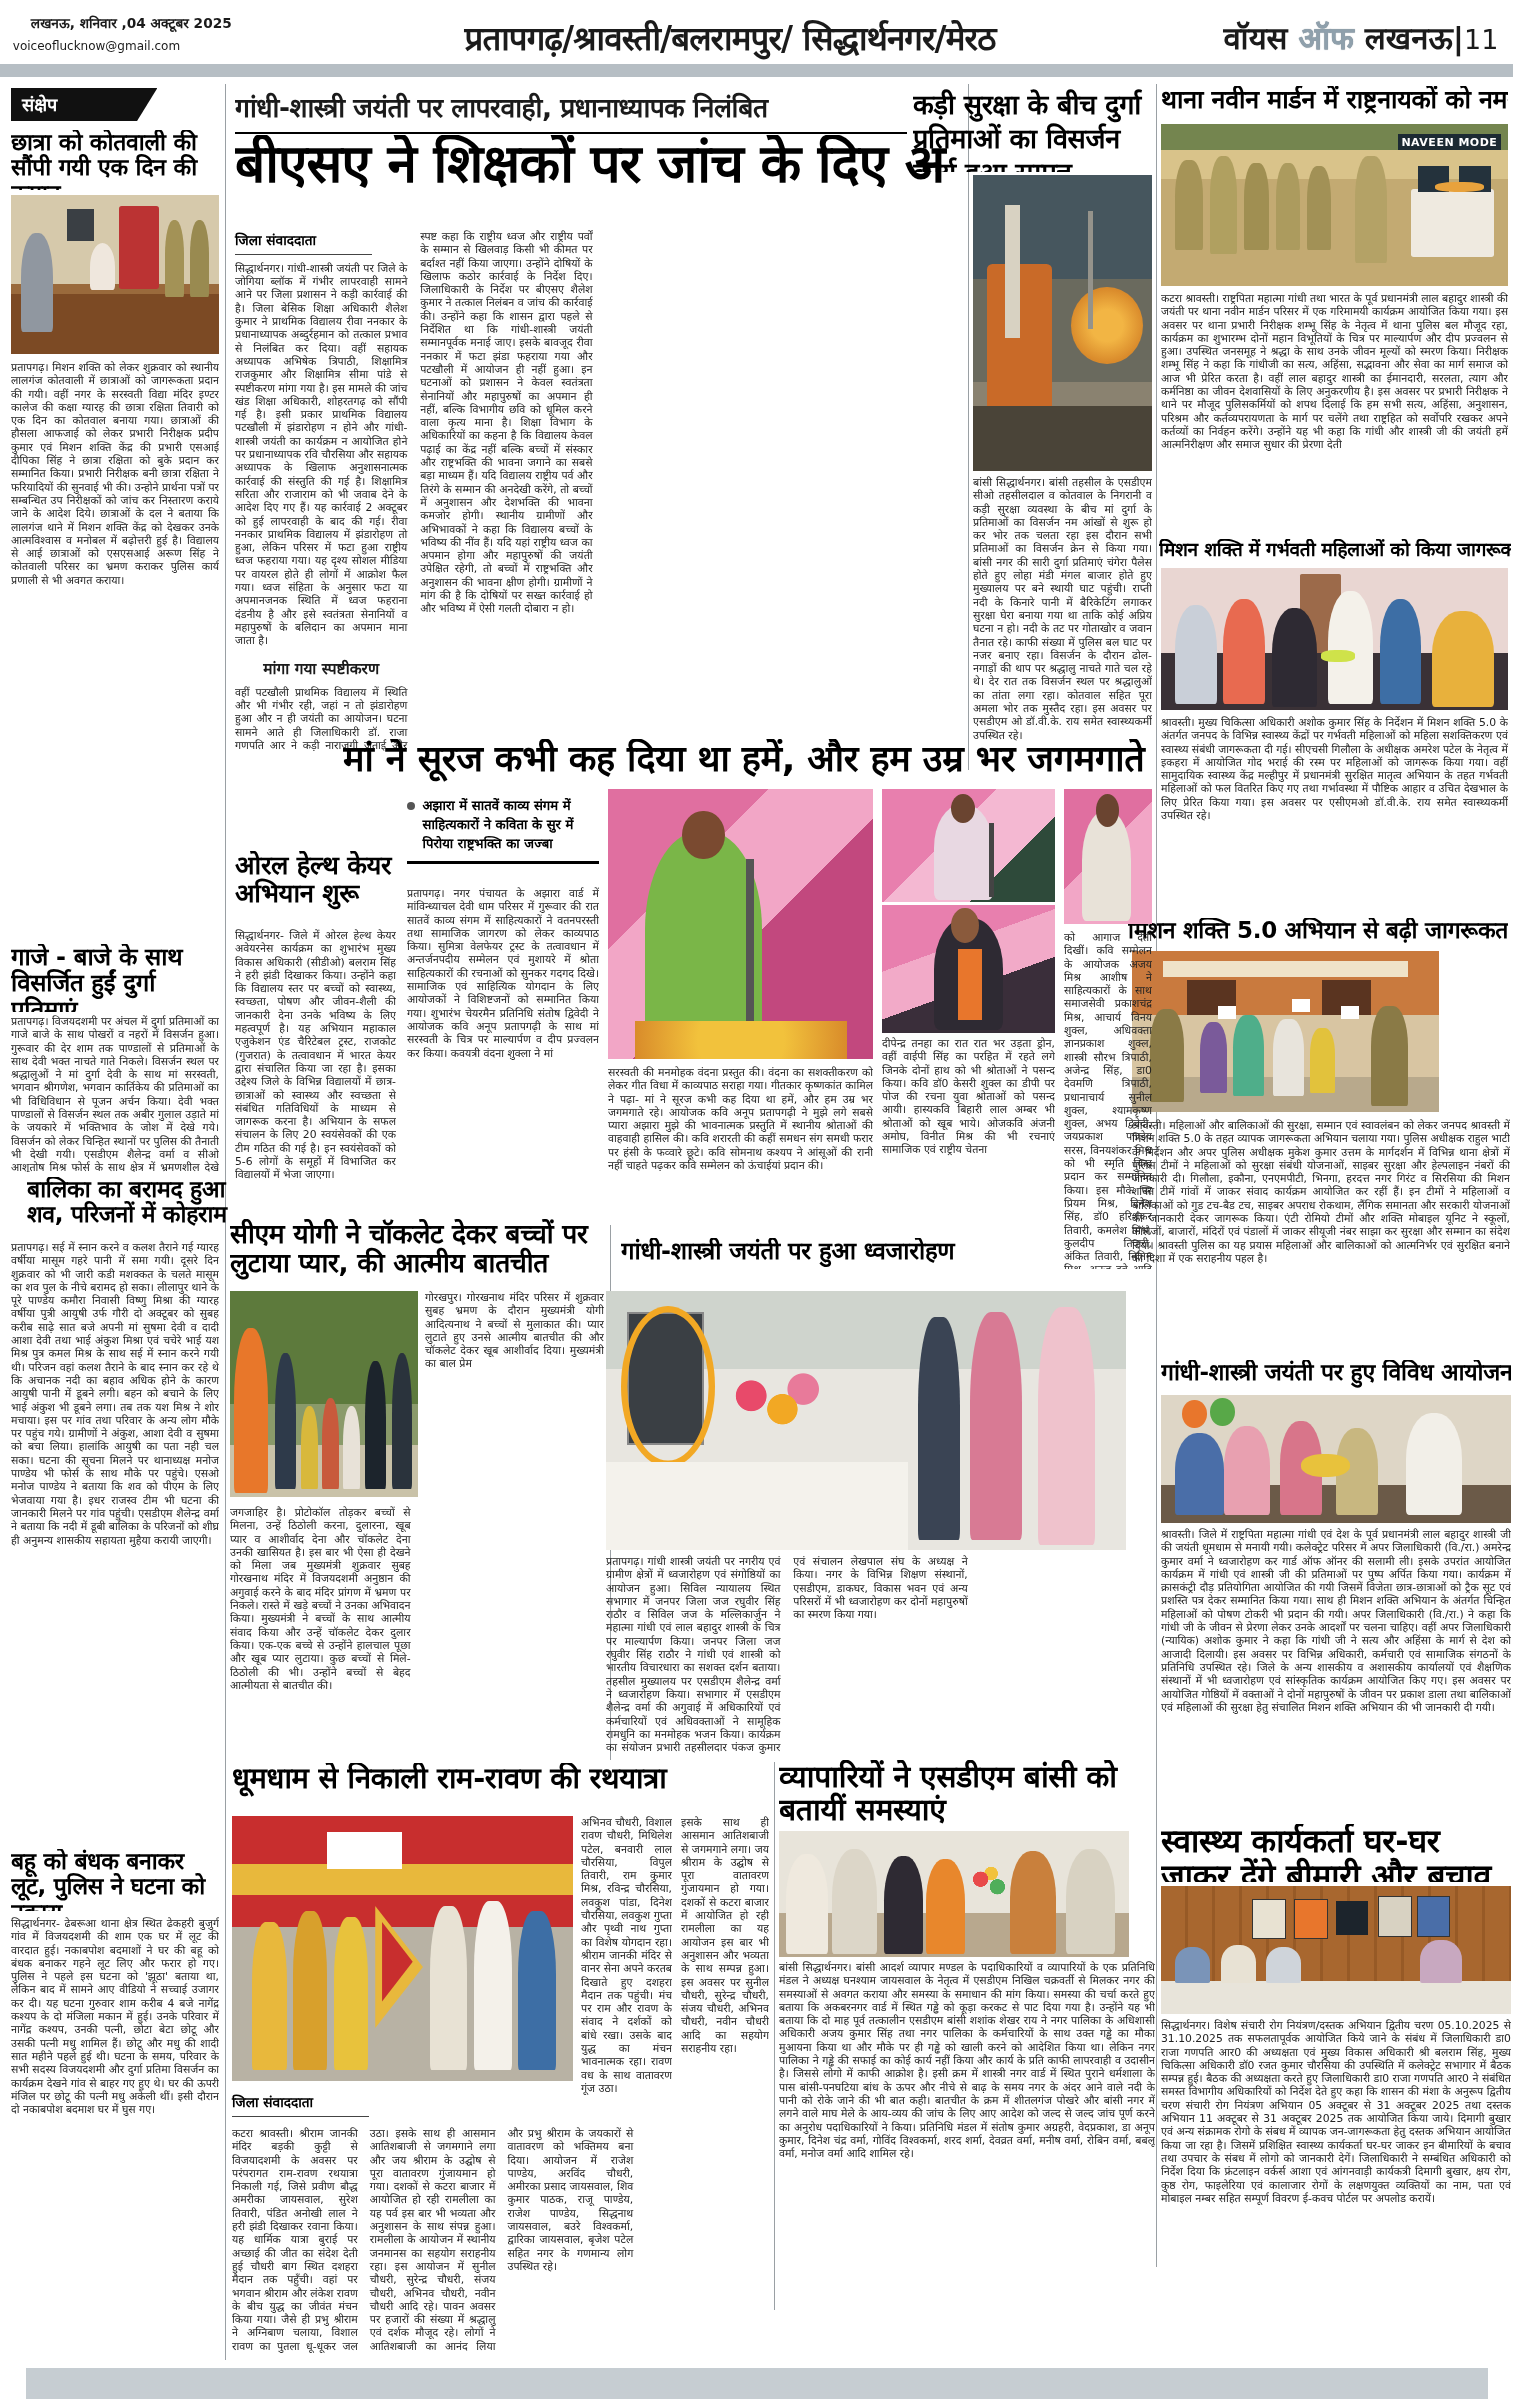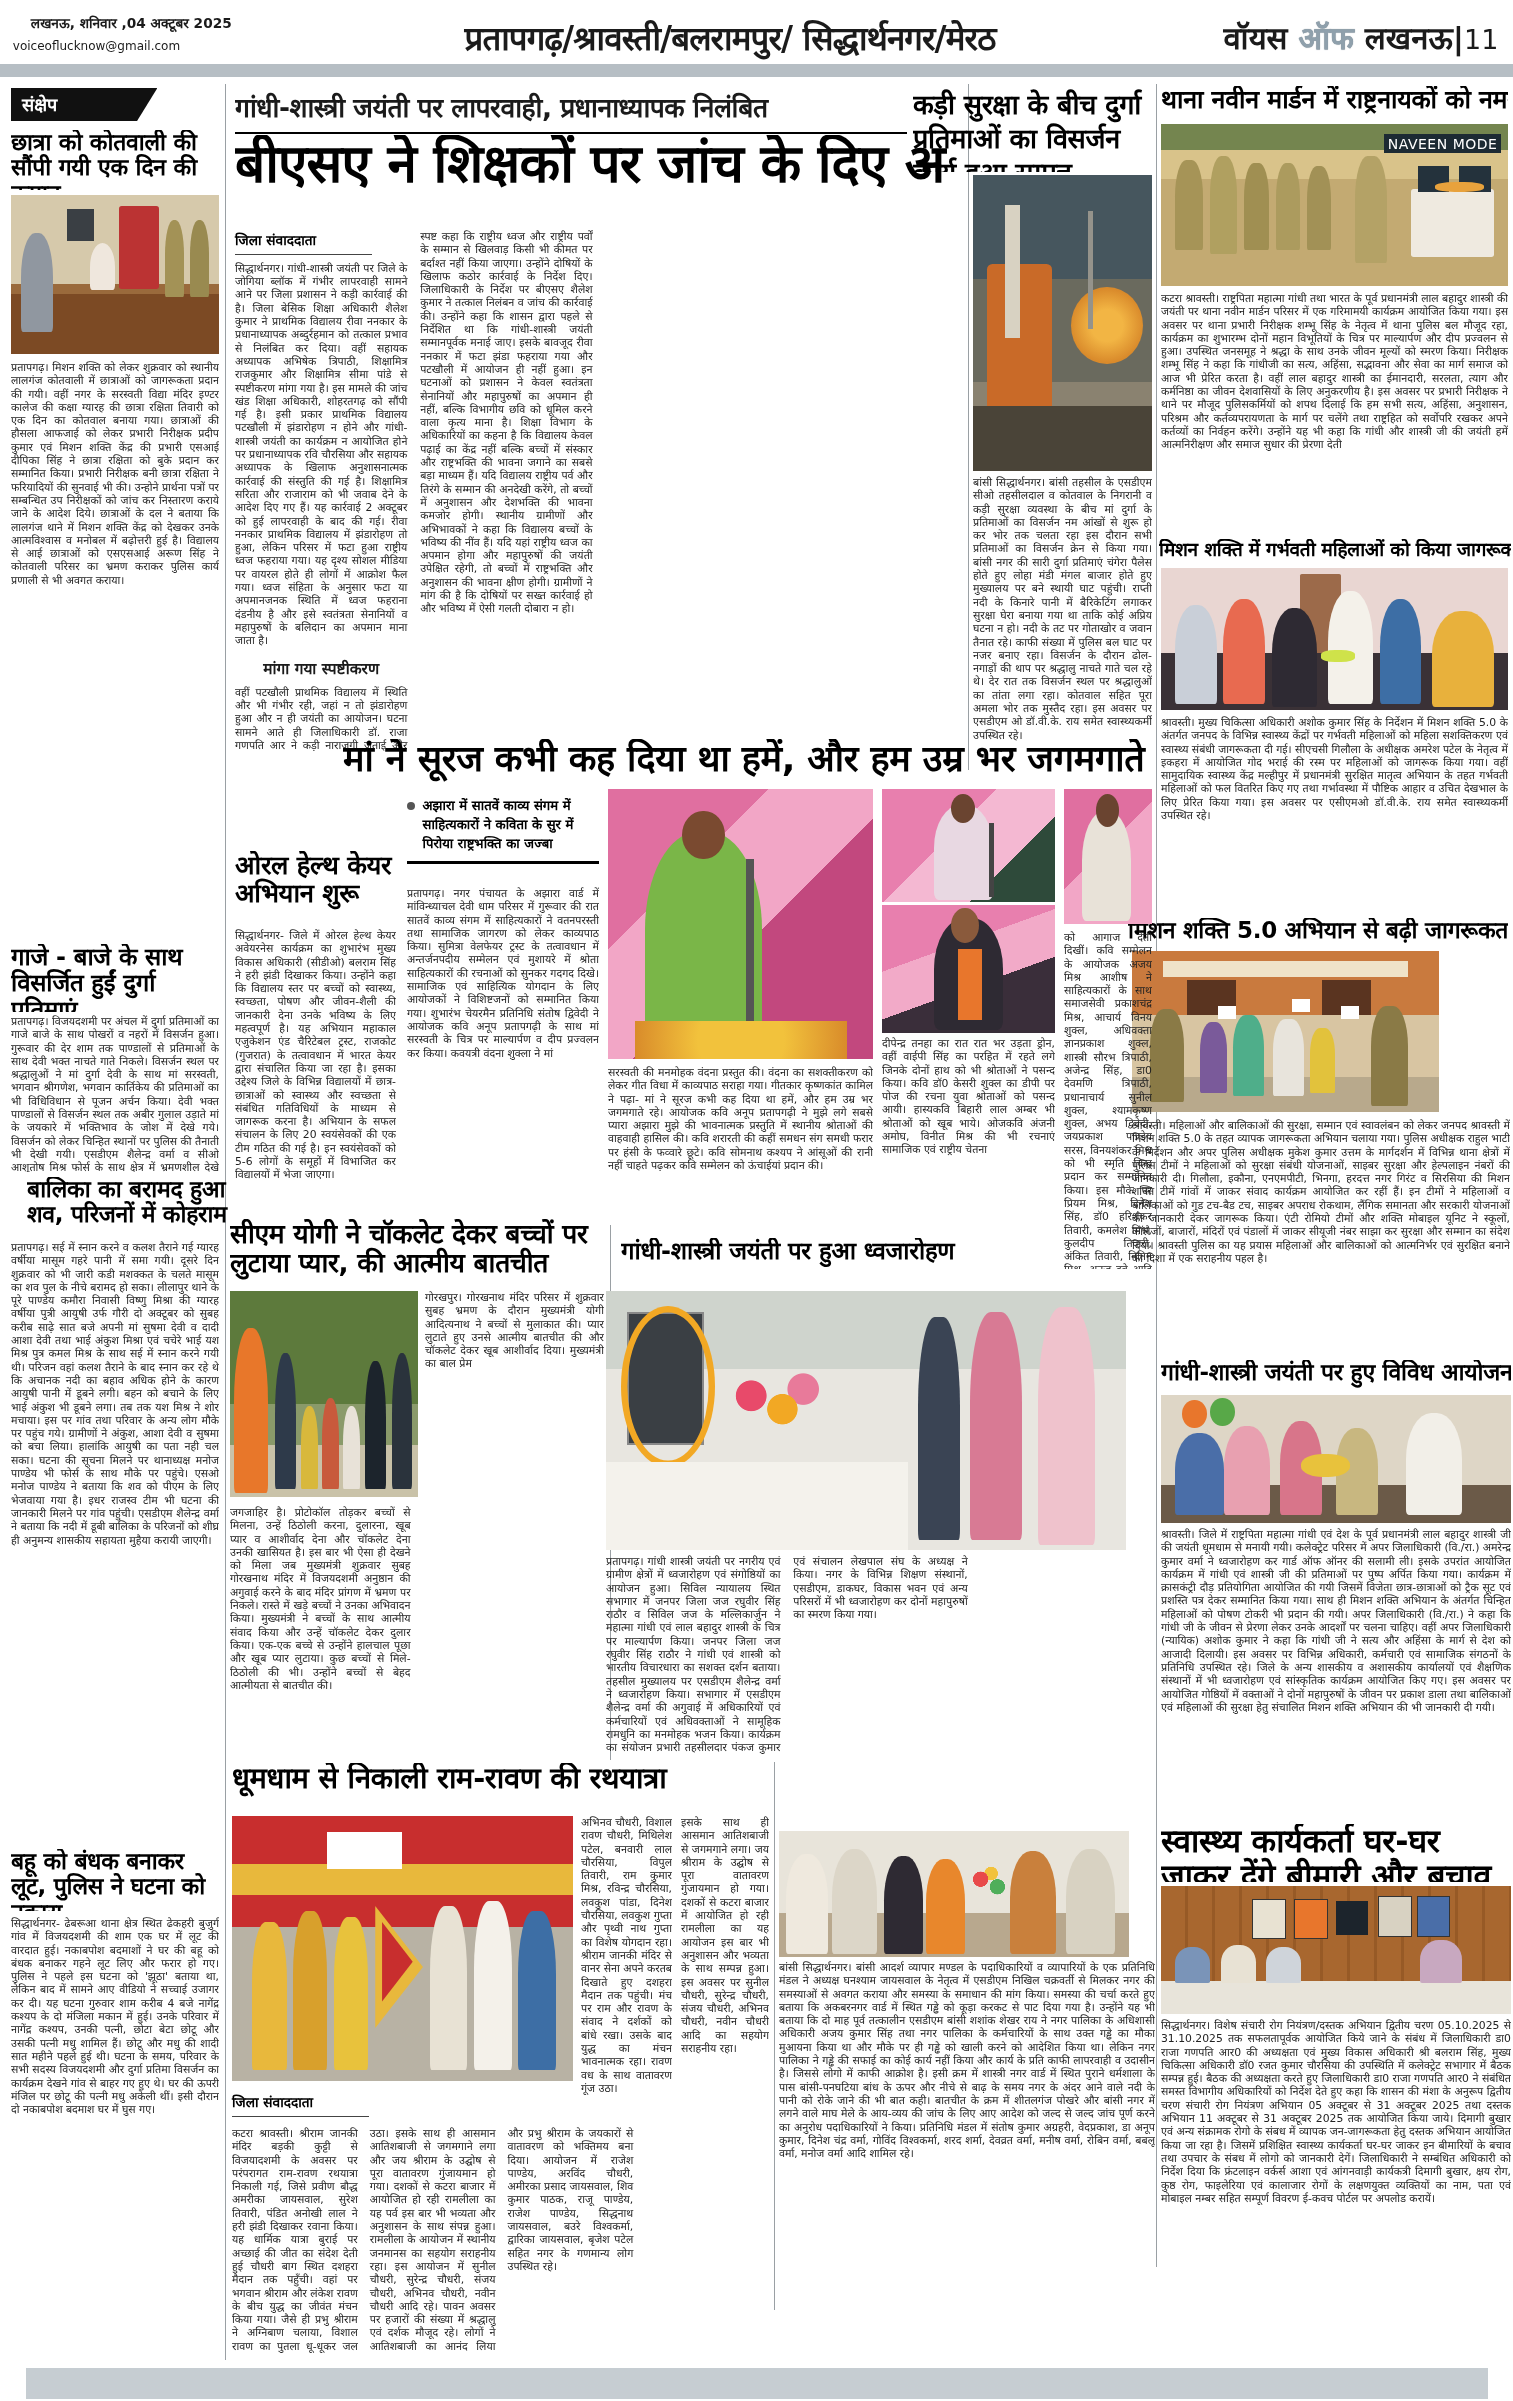--- a/index.html
+++ b/index.html
@@ -15,21 +15,21 @@
   .sankshep{background:#111;color:#fff;font-weight:bold;font-size:18px;padding:3.7px 16.4px 5.5px 11px;clip-path:polygon(0 0,100% 0,86% 100%,0 100%);width:119px;}
   .kicker{font-size:26.5px;font-weight:bold;border-bottom:2.3px solid #000;padding-bottom:7.3px;letter-spacing:-0.5px;white-space:nowrap;overflow:hidden;}
   .subheadbox{display:flex;gap:7.3px;font-weight:bold;font-size:13.2px;line-height:1.45;color:#000;}
   .dot{width:8.2px;height:8.2px;border-radius:50%;background:#555;margin-top:5.5px;flex:none;}
   .mast-date{font-weight:bold;font-size:13.7px;text-align:center;}
   .mast-mail{font-size:12px;margin-top:7.3px;}
   .regions{font-size:33px;font-weight:bold;letter-spacing:-0.9px;white-space:nowrap;}
   .paper{font-size:31px;font-weight:bold;white-space:nowrap;}
   .paper .mid{color:#8fa0ac;text-shadow:0 0 0.9px #6c7a84;}
   .pgnum{font-size:27px;font-weight:normal;}
-  .photosign{position:absolute;background:#1c2a33;color:#fff;font-size:14px;font-weight:normal;padding:1.8px 3.7px;letter-spacing:0.5px;}
+  .photosign{position:absolute;background:#1c2a33;color:#fff;font-size:11px;font-weight:bold;padding:1.8px 3.7px;letter-spacing:0.5px;}
 </style>
 </head>
 <body>
 
 <div id="page">
 
   <div class="abs" style="left:12.8px;top:12.8px;width:237px">
     <div class="mast-date">लखनऊ, शनिवार ,04 अक्टूबर 2025</div>
     <div class="mast-mail">voiceoflucknow@gmail.com</div>
   </div>
@@ -233,20 +233,21 @@
     <span class="fg" style="left:44%;top:40%;width:9%;height:30%;background:#c82e2e;clip-path:polygon(0 0,100% 50%,0 100%)"></span>
     <span class="fg" style="left:58%;top:34%;width:11%;height:62%;background:#e8e2d4;border-radius:40% 40% 4% 4%"></span>
     <span class="fg" style="left:71%;top:32%;width:11%;height:64%;background:#f4f1ea;border-radius:40% 40% 4% 4%"></span>
     <span class="fg" style="left:84%;top:36%;width:11%;height:60%;background:#3d6ea5;border-radius:40% 40% 4% 4%"></span>
   </div>
   <div class="abs body" style="left:581px;top:1816px;width:91px;height:310px">अभिनव चौधरी, विशाल रावण चौधरी, मिथिलेश पटेल, बनवारी लाल चौरसिया, विपुल तिवारी, राम कुमार मिश्र, रविन्द्र चौरसिया, लवकुश पांडा, दिनेश चौरसिया, लवकुश गुप्ता और पृथ्वी नाथ गुप्ता का विशेष योगदान रहा। श्रीराम जानकी मंदिर से वानर सेना अपने करतब दिखाते हुए दशहरा मैदान तक पहुंची। मंच पर राम और रावण के संवाद ने दर्शकों को बांधे रखा। उसके बाद युद्ध का मंचन भावनात्मक रहा। रावण वध के साथ वातावरण गूंज उठा।</div>
   <div class="abs body" style="left:681px;top:1816px;width:88px;height:310px">इसके साथ ही आसमान आतिशबाजी से जगमगाने लगा। जय श्रीराम के उद्घोष से पूरा वातावरण गुंजायमान हो गया। दशकों से कटरा बाजार में आयोजित हो रही रामलीला का यह आयोजन इस बार भी अनुशासन और भव्यता के साथ सम्पन्न हुआ। इस अवसर पर सुनील चौधरी, सुरेन्द्र चौधरी, संजय चौधरी, अभिनव चौधरी, नवीन चौधरी आदि का सहयोग सराहनीय रहा।</div>
   <div class="abs byline" style="left:232px;top:2092px">जिला संवाददाता</div>
   <div class="abs body" style="left:232px;top:2127px;width:539px;height:239px;column-count:4;column-gap:12px;column-fill:auto">कटरा श्रावस्ती। श्रीराम जानकी मंदिर बड़की कुट्टी से विजयादशमी के अवसर पर परंपरागत राम-रावण रथयात्रा निकाली गई, जिसे प्रवीण बौद्ध अमरीका जायसवाल, सुरेश तिवारी, पंडित अनोखी लाल ने हरी झंडी दिखाकर रवाना किया। यह धार्मिक यात्रा बुराई पर अच्छाई की जीत का संदेश देती हुई चौधरी बाग स्थित दशहरा मैदान तक पहुँची। वहां पर भगवान श्रीराम और लंकेश रावण के बीच युद्ध का जीवंत मंचन किया गया। जैसे ही प्रभु श्रीराम ने अग्निबाण चलाया, विशाल रावण का पुतला धू-धूकर जल उठा। इसके साथ ही आसमान आतिशबाजी से जगमगाने लगा और जय श्रीराम के उद्घोष से पूरा वातावरण गुंजायमान हो गया। दशकों से कटरा बाजार में आयोजित हो रही रामलीला का यह पर्व इस बार भी भव्यता और अनुशासन के साथ संपन्न हुआ। रामलीला के आयोजन में स्थानीय जनमानस का सहयोग सराहनीय रहा। इस आयोजन में सुनील चौधरी, सुरेन्द्र चौधरी, संजय चौधरी, अभिनव चौधरी, नवीन चौधरी आदि रहे। पावन अवसर पर हजारों की संख्या में श्रद्धालु एवं दर्शक मौजूद रहे। लोगों ने आतिशबाजी का आनंद लिया और प्रभु श्रीराम के जयकारों से वातावरण को भक्तिमय बना दिया। आयोजन में राजेश पाण्डेय, अरविंद चौधरी, अमीरका प्रसाद जायसवाल, शिव कुमार पाठक, राजू पाण्डेय, राजेश पाण्डेय, सिद्धनाथ जायसवाल, बउरे विश्वकर्मा, द्वारिका जायसवाल, बृजेश पटेल सहित नगर के गणमान्य लोग उपस्थित रहे।</div>
 
+  <div class="abs hl" style="left:779px;top:1760px;width:376px;height:69px;font-size:30px">व्यापारियों ने एसडीएम बांसी को बतायीं समस्याएं</div>
   <div class="ph" style="left:779px;top:1831px;width:350px;height:126px;background:linear-gradient(180deg,#e8e4da 0 65%,#b8a88e 65% 100%)">
     <span class="fg" style="left:2%;top:18%;width:12%;height:80%;background:#efe9de;border-radius:45% 45% 5% 5%"></span>
     <span class="fg" style="left:15%;top:14%;width:13%;height:84%;background:#dcd6c8;border-radius:45% 45% 5% 5%"></span>
     <span class="fg" style="left:30%;top:20%;width:11%;height:78%;background:#2e2a33;border-radius:45% 45% 5% 5%"></span>
     <span class="fg" style="left:42%;top:22%;width:11%;height:76%;background:#e8872c;border-radius:45% 45% 5% 5%"></span>
     <span class="fg" style="left:54%;top:26%;width:12%;height:30%;background:radial-gradient(circle at 30% 40%,#e84a4a 0 20%,transparent 21%),radial-gradient(circle at 70% 60%,#4fae5a 0 20%,transparent 21%),radial-gradient(circle at 55% 25%,#f2c23c 0 18%,transparent 19%);"></span>
     <span class="fg" style="left:66%;top:16%;width:13%;height:82%;background:#c9803c;border-radius:45% 45% 5% 5%"></span>
     <span class="fg" style="left:82%;top:14%;width:14%;height:84%;background:#d8d2c2;border-radius:45% 45% 5% 5%"></span>
   </div>
   <div class="abs body" style="left:779px;top:1961px;width:376px;height:261px">बांसी सिद्धार्थनगर। बांसी आदर्श व्यापार मण्डल के पदाधिकारियों व व्यापारियों के एक प्रतिनिधि मंडल ने अध्यक्ष घनश्याम जायसवाल के नेतृत्व में एसडीएम निखिल चक्रवर्ती से मिलकर नगर की समस्याओं से अवगत कराया और समस्या के समाधान की मांग किया। समस्या की चर्चा करते हुए बताया कि अकबरनगर वार्ड में स्थित गड्ढे को कूड़ा करकट से पाट दिया गया है। उन्होंने यह भी बताया कि दो माह पूर्व तत्कालीन एसडीएम बांसी शशांक शेखर राय ने नगर पालिका के अधिशासी अधिकारी अजय कुमार सिंह तथा नगर पालिका के कर्मचारियों के साथ उक्त गड्ढे का मौका मुआयना किया था और मौके पर ही गड्ढे को खाली करने को आदेशित किया था। लेकिन नगर पालिका ने गड्ढे की सफाई का कोई कार्य नहीं किया और कार्य के प्रति काफी लापरवाही व उदासीन है। जिससे लोगो में काफी आक्रोश है। इसी क्रम में शास्त्री नगर वार्ड में स्थित पुराने धर्मशाला के पास बांसी-पनघटिया बांध के ऊपर और नीचे से बाढ़ के समय नगर के अंदर आने वाले नदी के पानी को रोके जाने की भी बात कही। बातचीत के क्रम में शीतलगंज पोखरे और बांसी नगर में लगने वाले माघ मेले के आय-व्यय की जांच के लिए आए आदेश को जल्द से जल्द जांच पूर्ण करने का अनुरोध पदाधिकारियों ने किया। प्रतिनिधि मंडल में संतोष कुमार अग्रहरी, वेदप्रकाश, डा अनूप कुमार, दिनेश चंद्र वर्मा, गोविंद विश्वकर्मा, शरद शर्मा, देवव्रत वर्मा, मनीष वर्मा, रोबिन वर्मा, बबलू वर्मा, मनोज वर्मा आदि शामिल रहे।</div>

